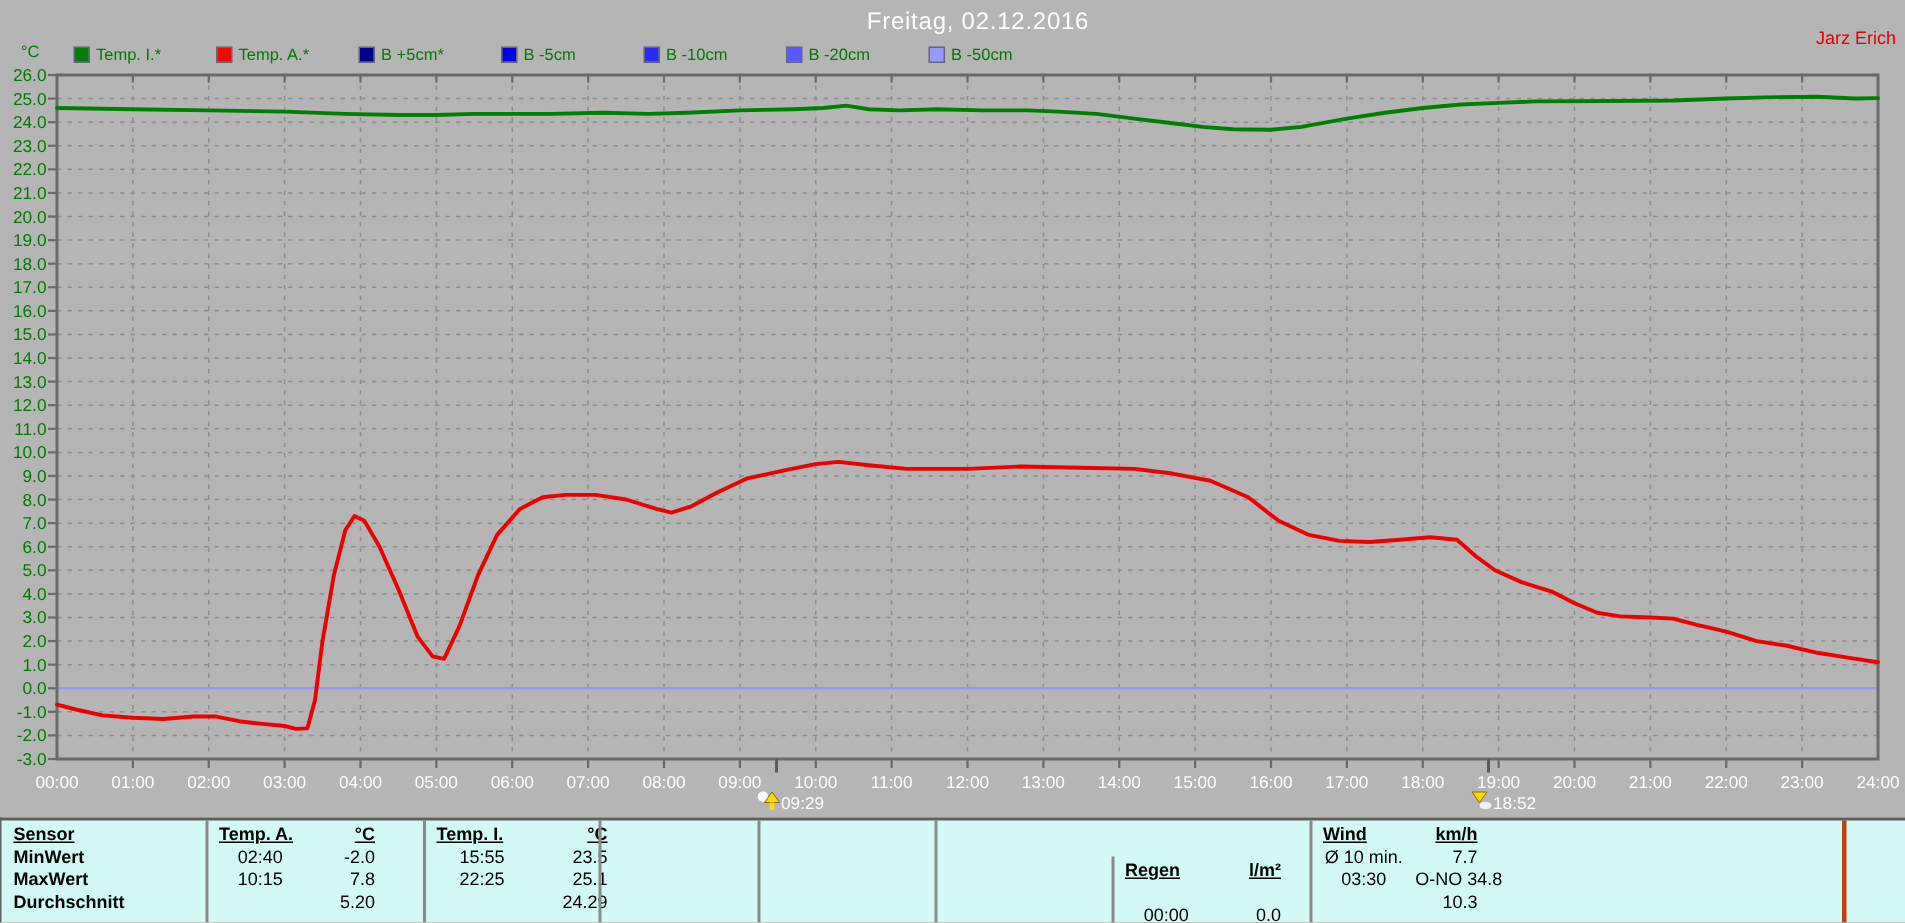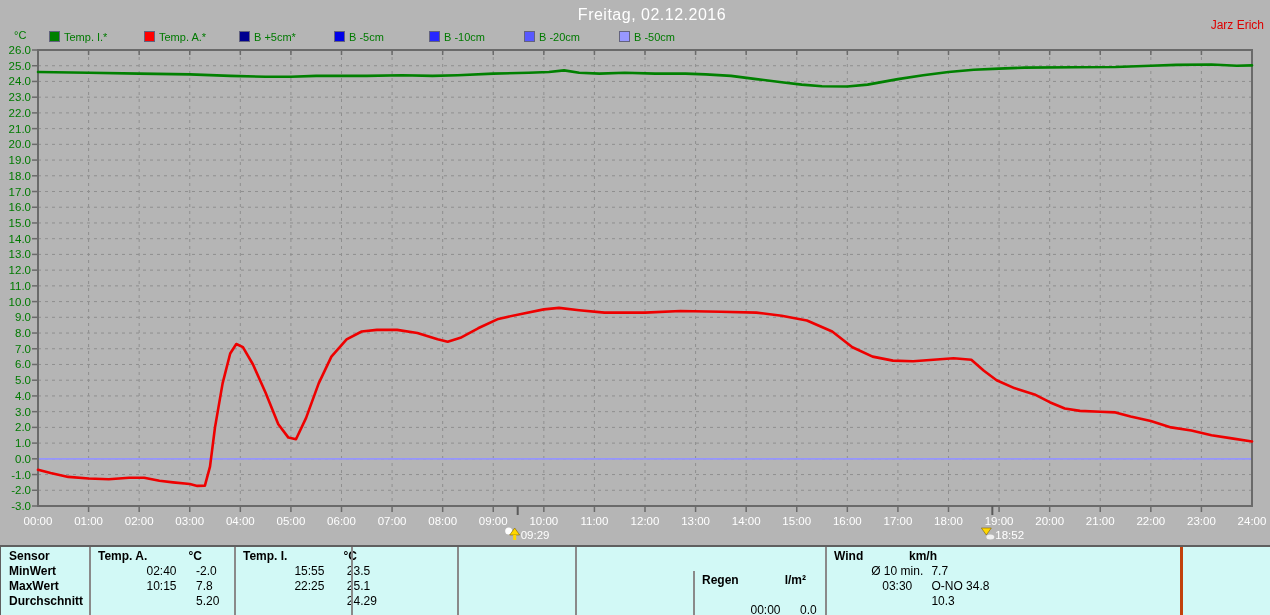--- a/index.html
+++ b/index.html
@@ -32,22 +32,22 @@
   #chart{position:absolute;left:0;top:0;width:1270px;height:545px;}
   #stats-table{
     position:absolute;left:0;top:545px;width:1270px;height:70px;
     background:#d2f9f6;border-top:2px solid #5f5f5f;border-left:1px solid #5f5f5f;
     box-sizing:border-box;display:flex;color:#000;font-size:12px;
   }
   .t-col{box-sizing:border-box;height:100%;flex:0 0 auto;}
   .t-col + .t-col{border-left:2px solid #8a8a8a;}
   .t-col:last-child{border-right:3px solid #c2410c;margin-left:13px;}
   .t-row{height:15px;line-height:15px;display:flex;white-space:nowrap;overflow:visible;}
-  .t-row:first-child{margin-top:2px;}
-  .t-left{flex:0 0 58%;text-align:center;padding-left:36px;}
+  .t-row:first-child{margin-top:2px;text-decoration:underline;}
+  .t-left{flex:0 0 58%;text-align:center;}
   .t-right{flex:1 1 auto;text-align:right;padding-right:8px;}
   .t-hdr-left{flex:0 0 50%;text-align:left;padding-left:7px;font-weight:bold;}
   .t-hdr-right{flex:1 1 auto;text-align:right;padding-right:8px;font-weight:bold;}
   .t-label{padding-left:8px;font-weight:bold;}
 </style>
 </head>
 <body>
 
 <div class="screen">
   <div class="title">Freitag, 02.12.2016</div>
@@ -306,21 +306,21 @@
             <span class="t-label">MinWert</span>
           </div>
           <div class="t-row">
             <span class="t-label">MaxWert</span>
           </div>
           <div class="t-row">
             <span class="t-label">Durchschnitt</span>
           </div>
         </div>
       </div>
-      <div class="t-col" style="width: 101px;">
+      <div class="t-col" style="width: 101px; margin-left: 48px;">
         <div style="width: 119px;">
           <div class="t-row">
             <span class="t-hdr-left">Temp. A.</span>
             <span class="t-hdr-right">°C</span>
           </div>
           <div class="t-row">
             <span class="t-left">02:40</span>
             <span class="t-right">-2.0</span>
           </div>
           <div class="t-row">

